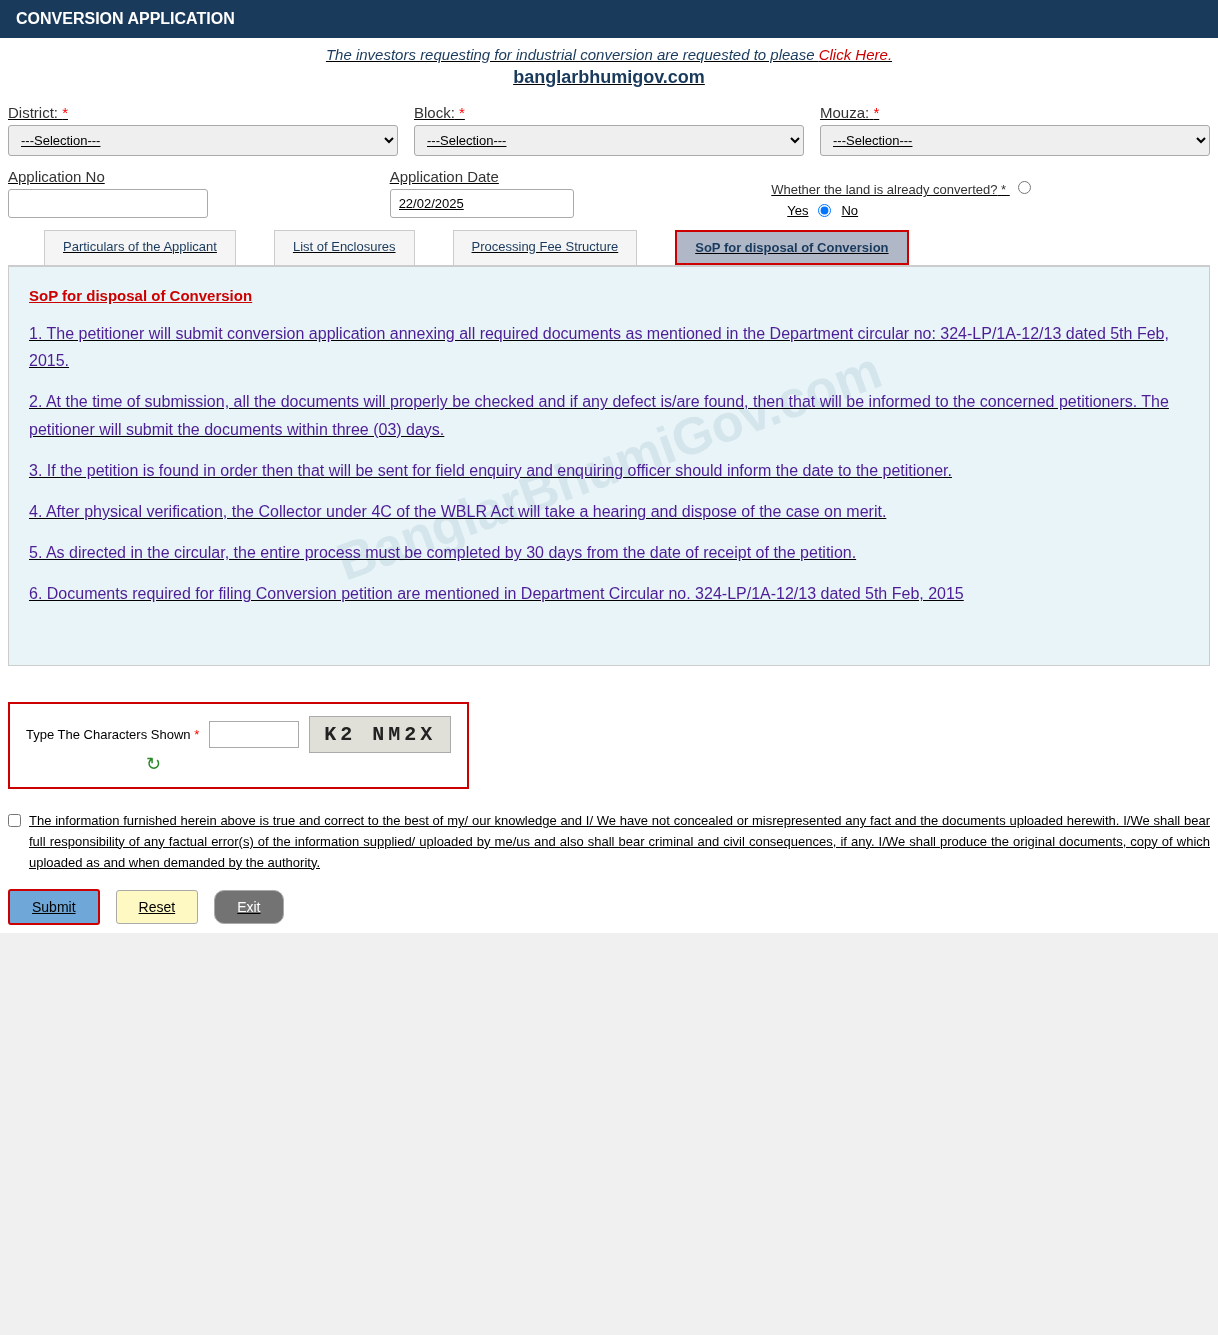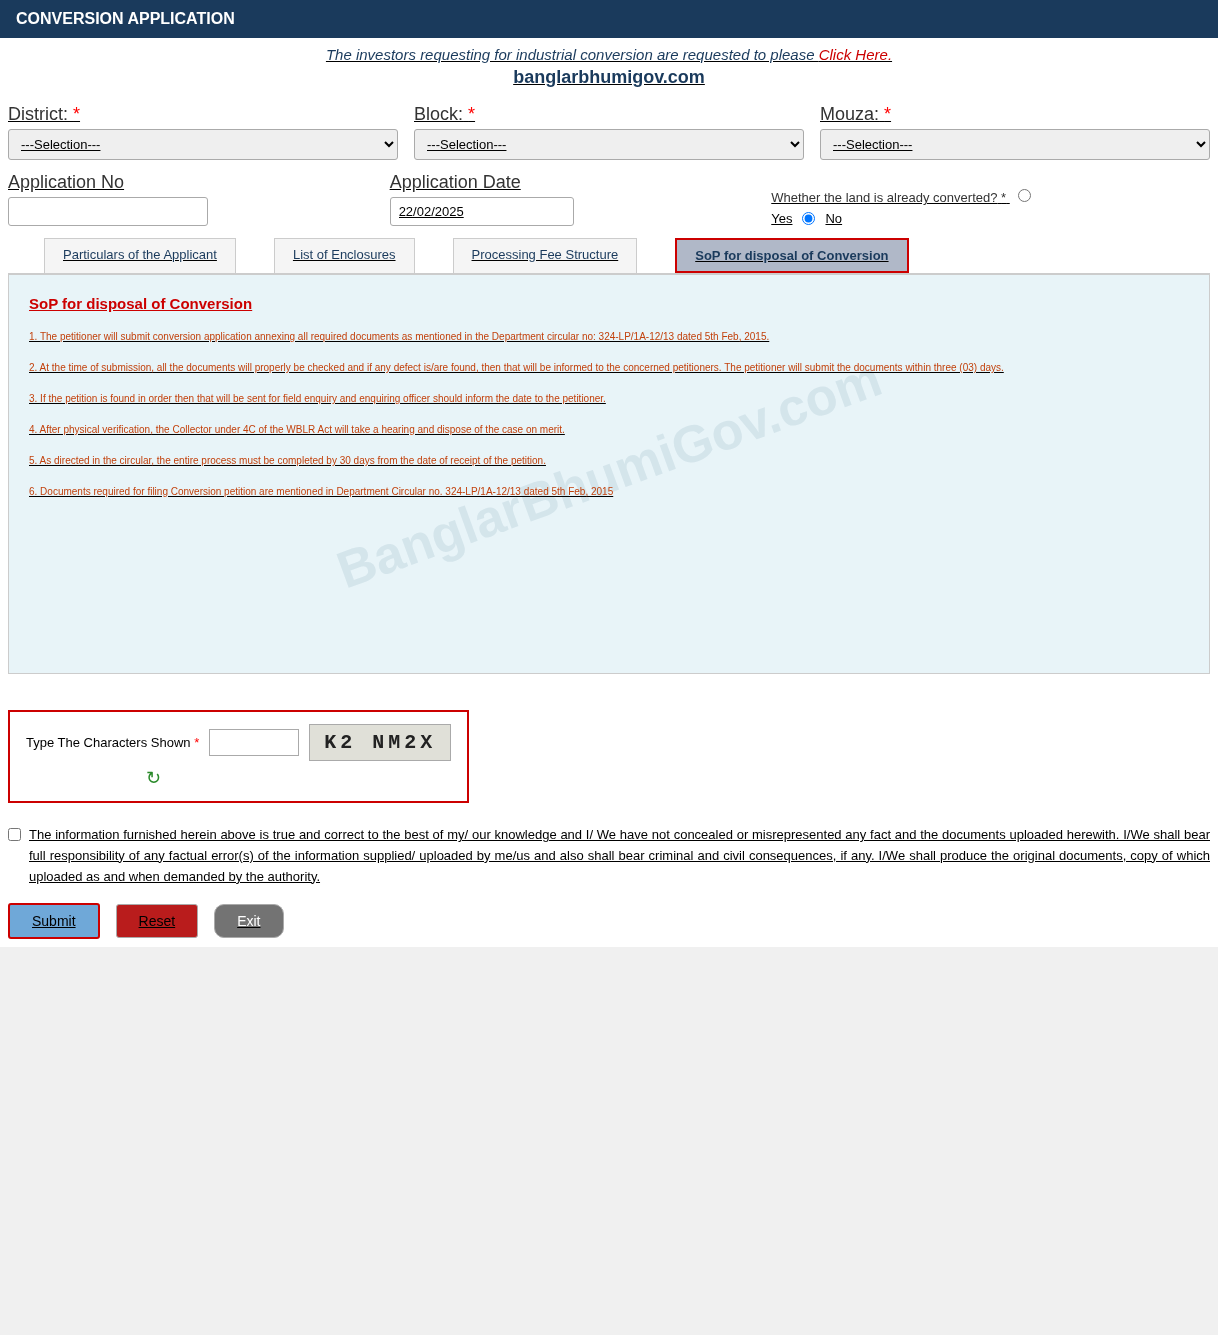--- a/index.html
+++ b/index.html
@@ -49,21 +49,21 @@
       align-items: flex-end;
     }
 
     .form-group {
       display: flex;
       flex-direction: column;
       flex: 1;
     }
 
     .form-group label {
-      font-size: 18px;
+      font-size: 15px;
       margin-bottom: 4px;
       color: #333;
     }
 
     .form-group label .req {
       color: red;
     }
 
     .form-group select, .form-group input[type="text"] {
       padding: 6px 8px;
@@ -82,20 +82,21 @@
       font-size: 13px;
       margin-bottom: 6px;
       color: #333;
     }
 
     .radio-options {
       display: flex;
       align-items: center;
       gap: 10px;
       font-size: 13px;
+      margin-left: 16px;
     }
 
     .tabs {
       display: flex;
       border-bottom: 1px solid #ccc;
       margin-bottom: 0;
       margin-top: 8px;
     }
 
     .tab {
@@ -128,22 +129,22 @@
 
     .sop-title {
       color: #cc0000;
       text-decoration: underline;
       font-size: 15px;
       font-weight: bold;
       margin-bottom: 16px;
     }
 
     .sop-items {
-      font-size: 10px;
-      color: #c2410c;
+      font-size: 16px;
+      color: #4c1d95;
       line-height: 1.7;
     }
 
     .sop-items p {
       margin-bottom: 14px;
     }
 
     .watermark {
       position: absolute;
       top: 50%;
@@ -157,21 +158,20 @@
       user-select: none;
       z-index: 0;
     }
 
     .captcha-section {
       border: 2px solid #cc0000;
       display: inline-flex;
       flex-direction: column;
       padding: 12px 16px;
       margin: 18px 0 12px 0;
-      gap: 6px;
     }
 
     .captcha-row {
       display: flex;
       align-items: center;
       gap: 10px;
     }
 
     .captcha-label {
       font-size: 13px;
@@ -227,21 +227,21 @@
       background: #6fa8d8;
       border: 2px solid #cc0000;
       color: #000;
       padding: 8px 22px;
       font-size: 14px;
       cursor: pointer;
       border-radius: 3px;
     }
 
     .btn-reset {
-      background: #b91c1c;
+      background: #fef9c3;
       border: 1px solid #aaa;
       color: #000;
       padding: 8px 22px;
       font-size: 14px;
       cursor: pointer;
       border-radius: 3px;
     }
 
     .btn-exit {
       background: #737373;

